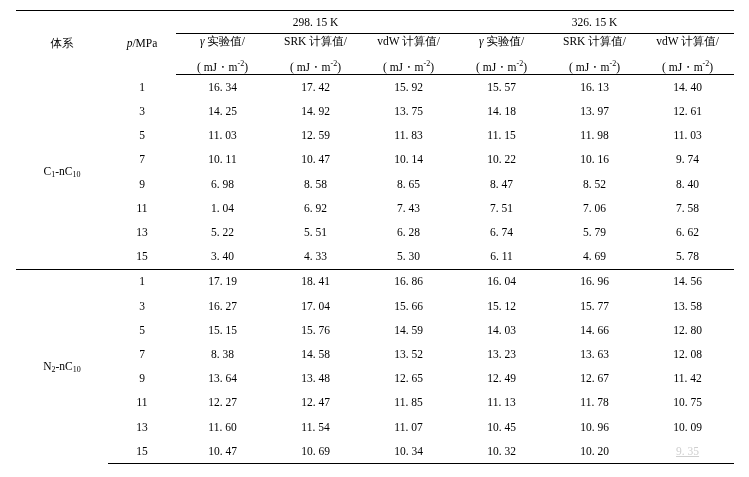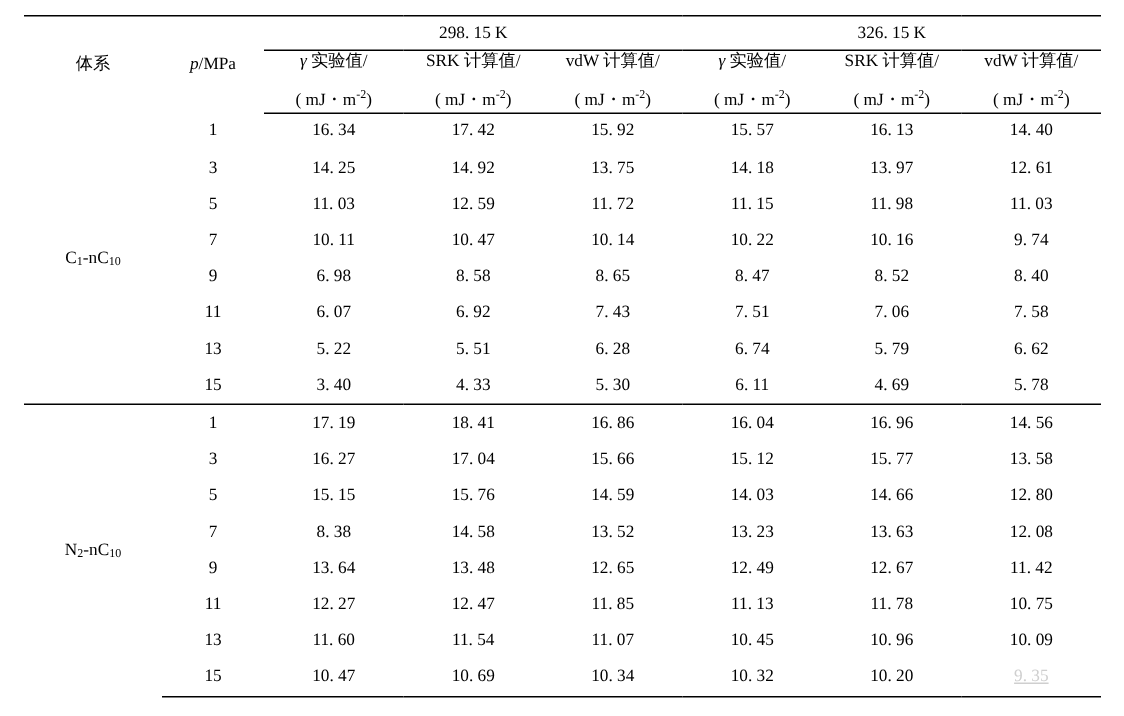--- a/index.html
+++ b/index.html
@@ -160,21 +160,21 @@
         <td>14. 92</td>
         <td>13. 75</td>
         <td>14. 18</td>
         <td>13. 97</td>
         <td>12. 61</td>
       </tr>
       <tr class="body-row">
         <td>5</td>
         <td>11. 03</td>
         <td>12. 59</td>
-        <td>11. 72</td>
+        <td>11. 83</td>
         <td>11. 15</td>
         <td>11. 98</td>
         <td>11. 03</td>
       </tr>
       <tr class="body-row">
         <td>7</td>
         <td>10. 11</td>
         <td>10. 47</td>
         <td>10. 14</td>
         <td>10. 22</td>
@@ -185,21 +185,21 @@
         <td>9</td>
         <td>6. 98</td>
         <td>8. 58</td>
         <td>8. 65</td>
         <td>8. 47</td>
         <td>8. 52</td>
         <td>8. 40</td>
       </tr>
       <tr class="body-row">
         <td>11</td>
-        <td>6. 07</td>
+        <td>1. 04</td>
         <td>6. 92</td>
         <td>7. 43</td>
         <td>7. 51</td>
         <td>7. 06</td>
         <td>7. 58</td>
       </tr>
       <tr class="body-row">
         <td>13</td>
         <td>5. 22</td>
         <td>5. 51</td>

